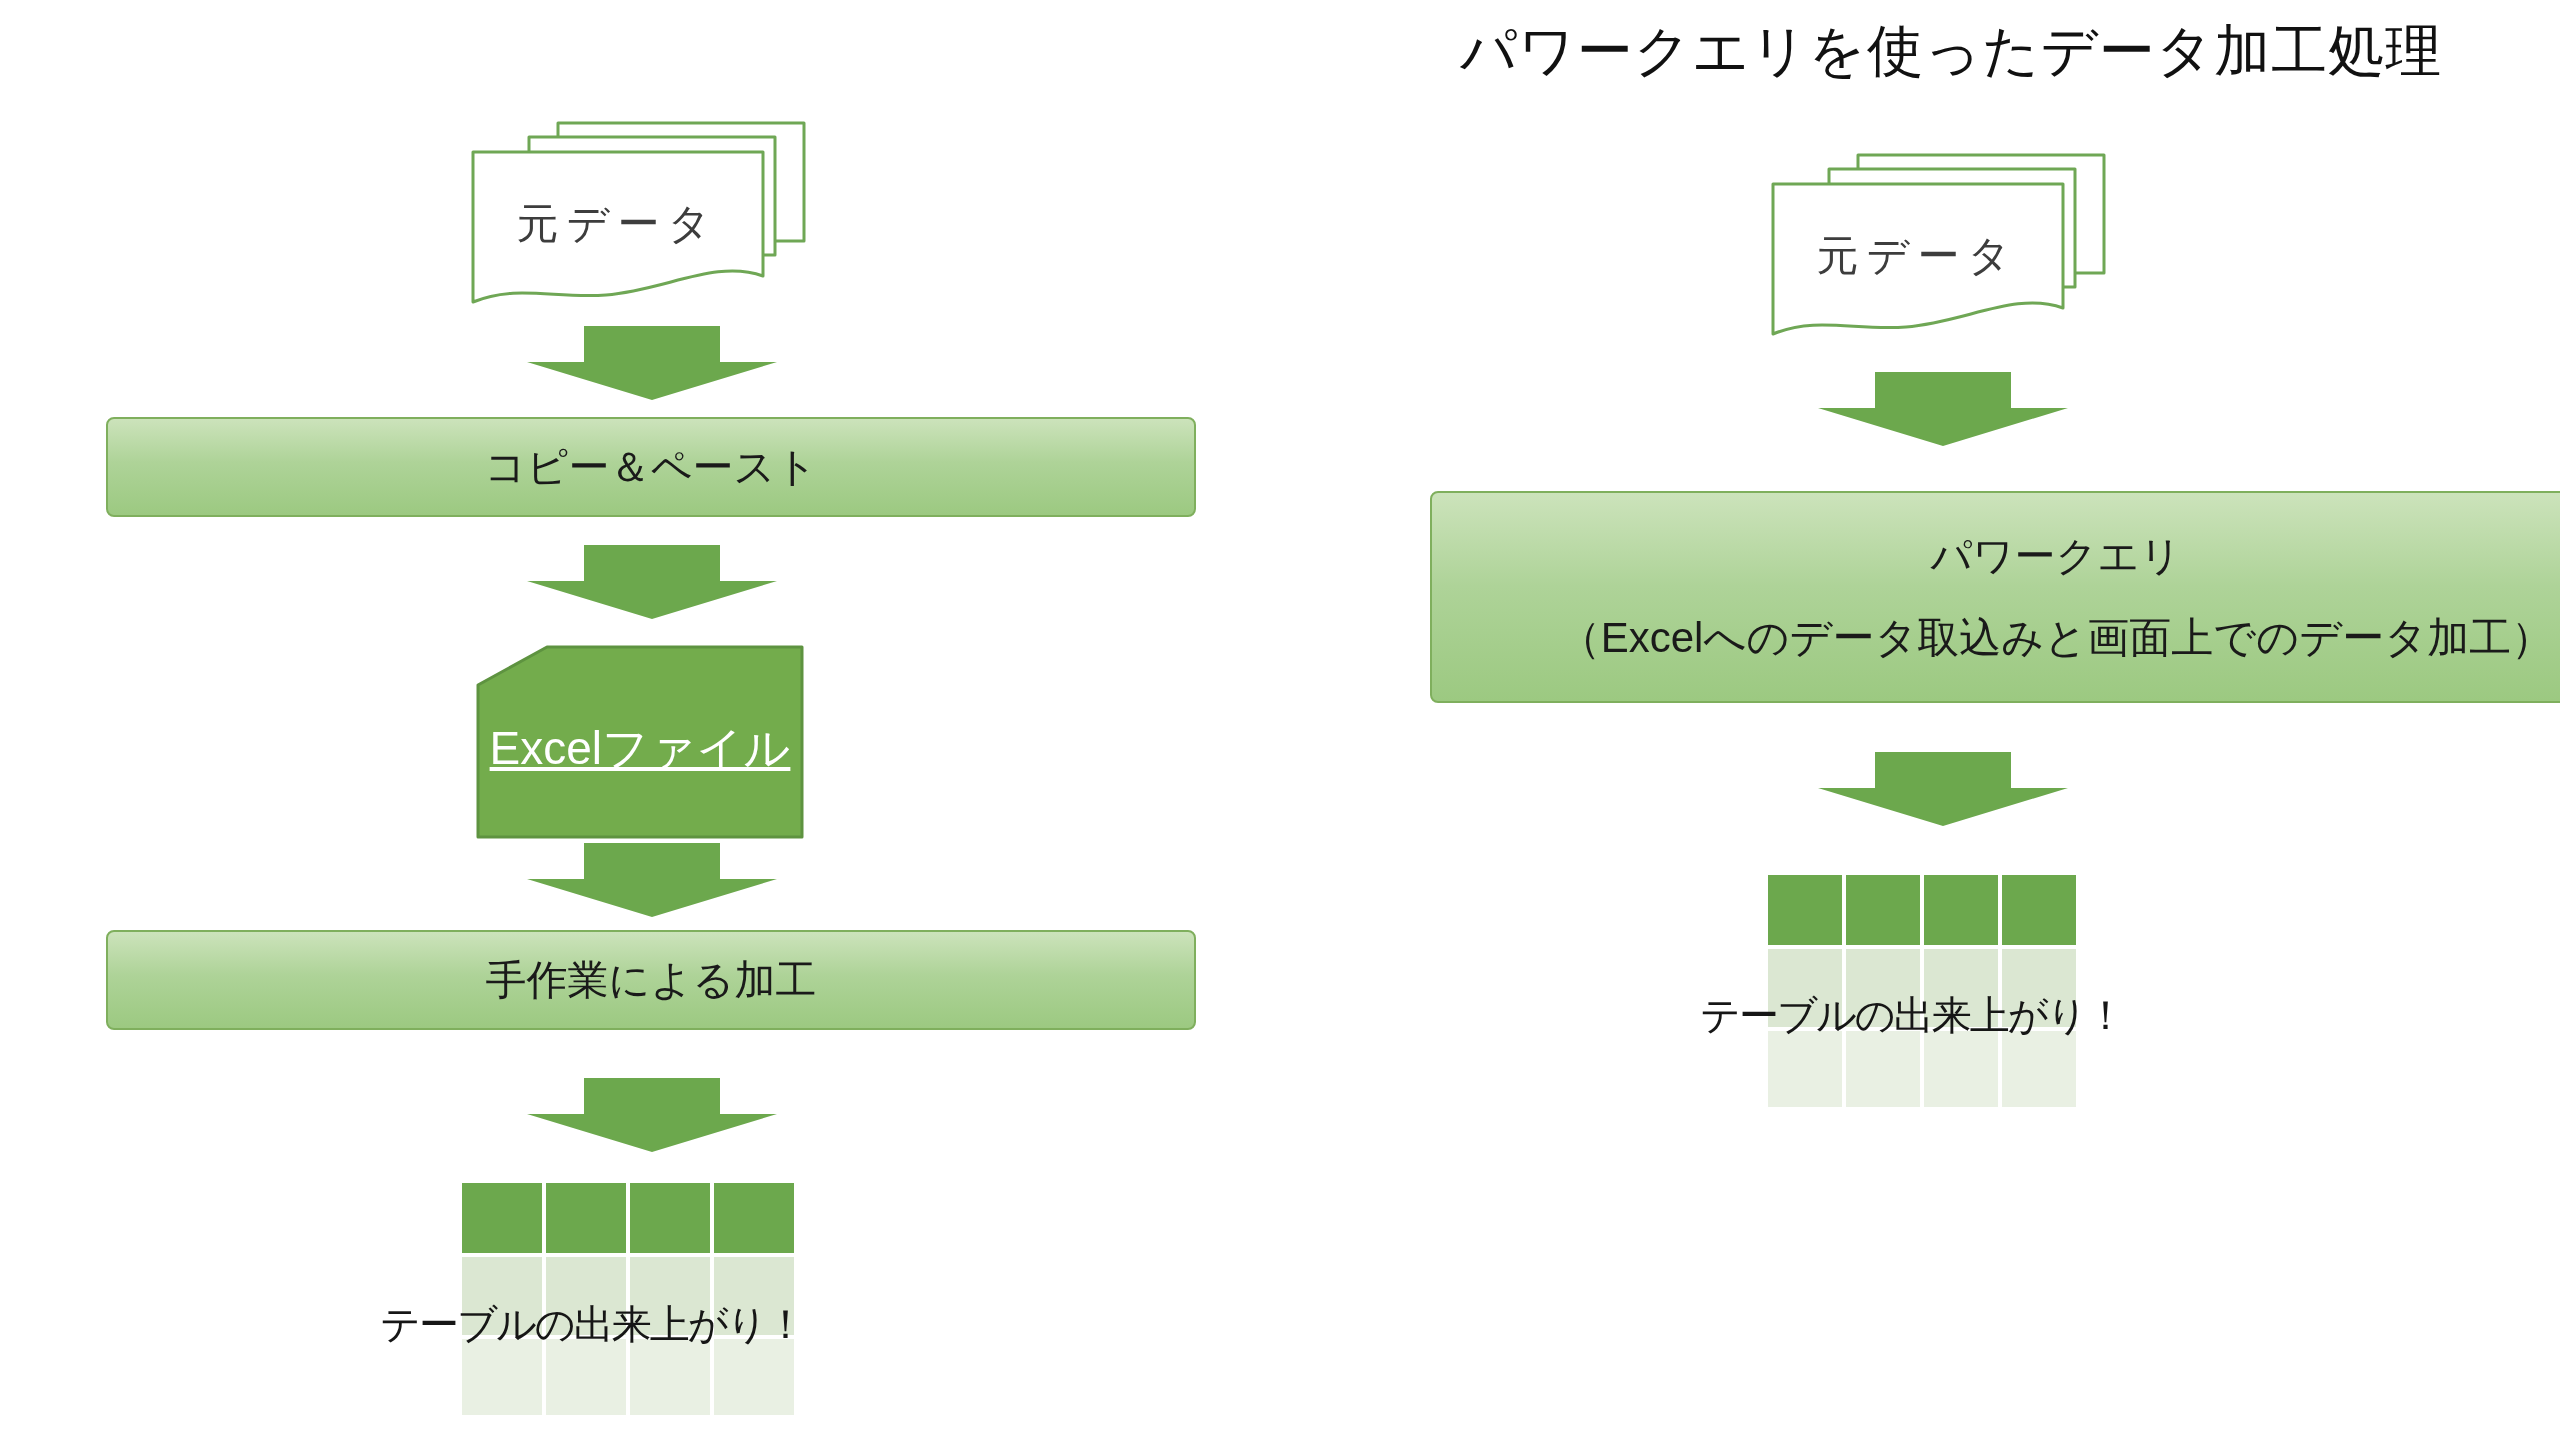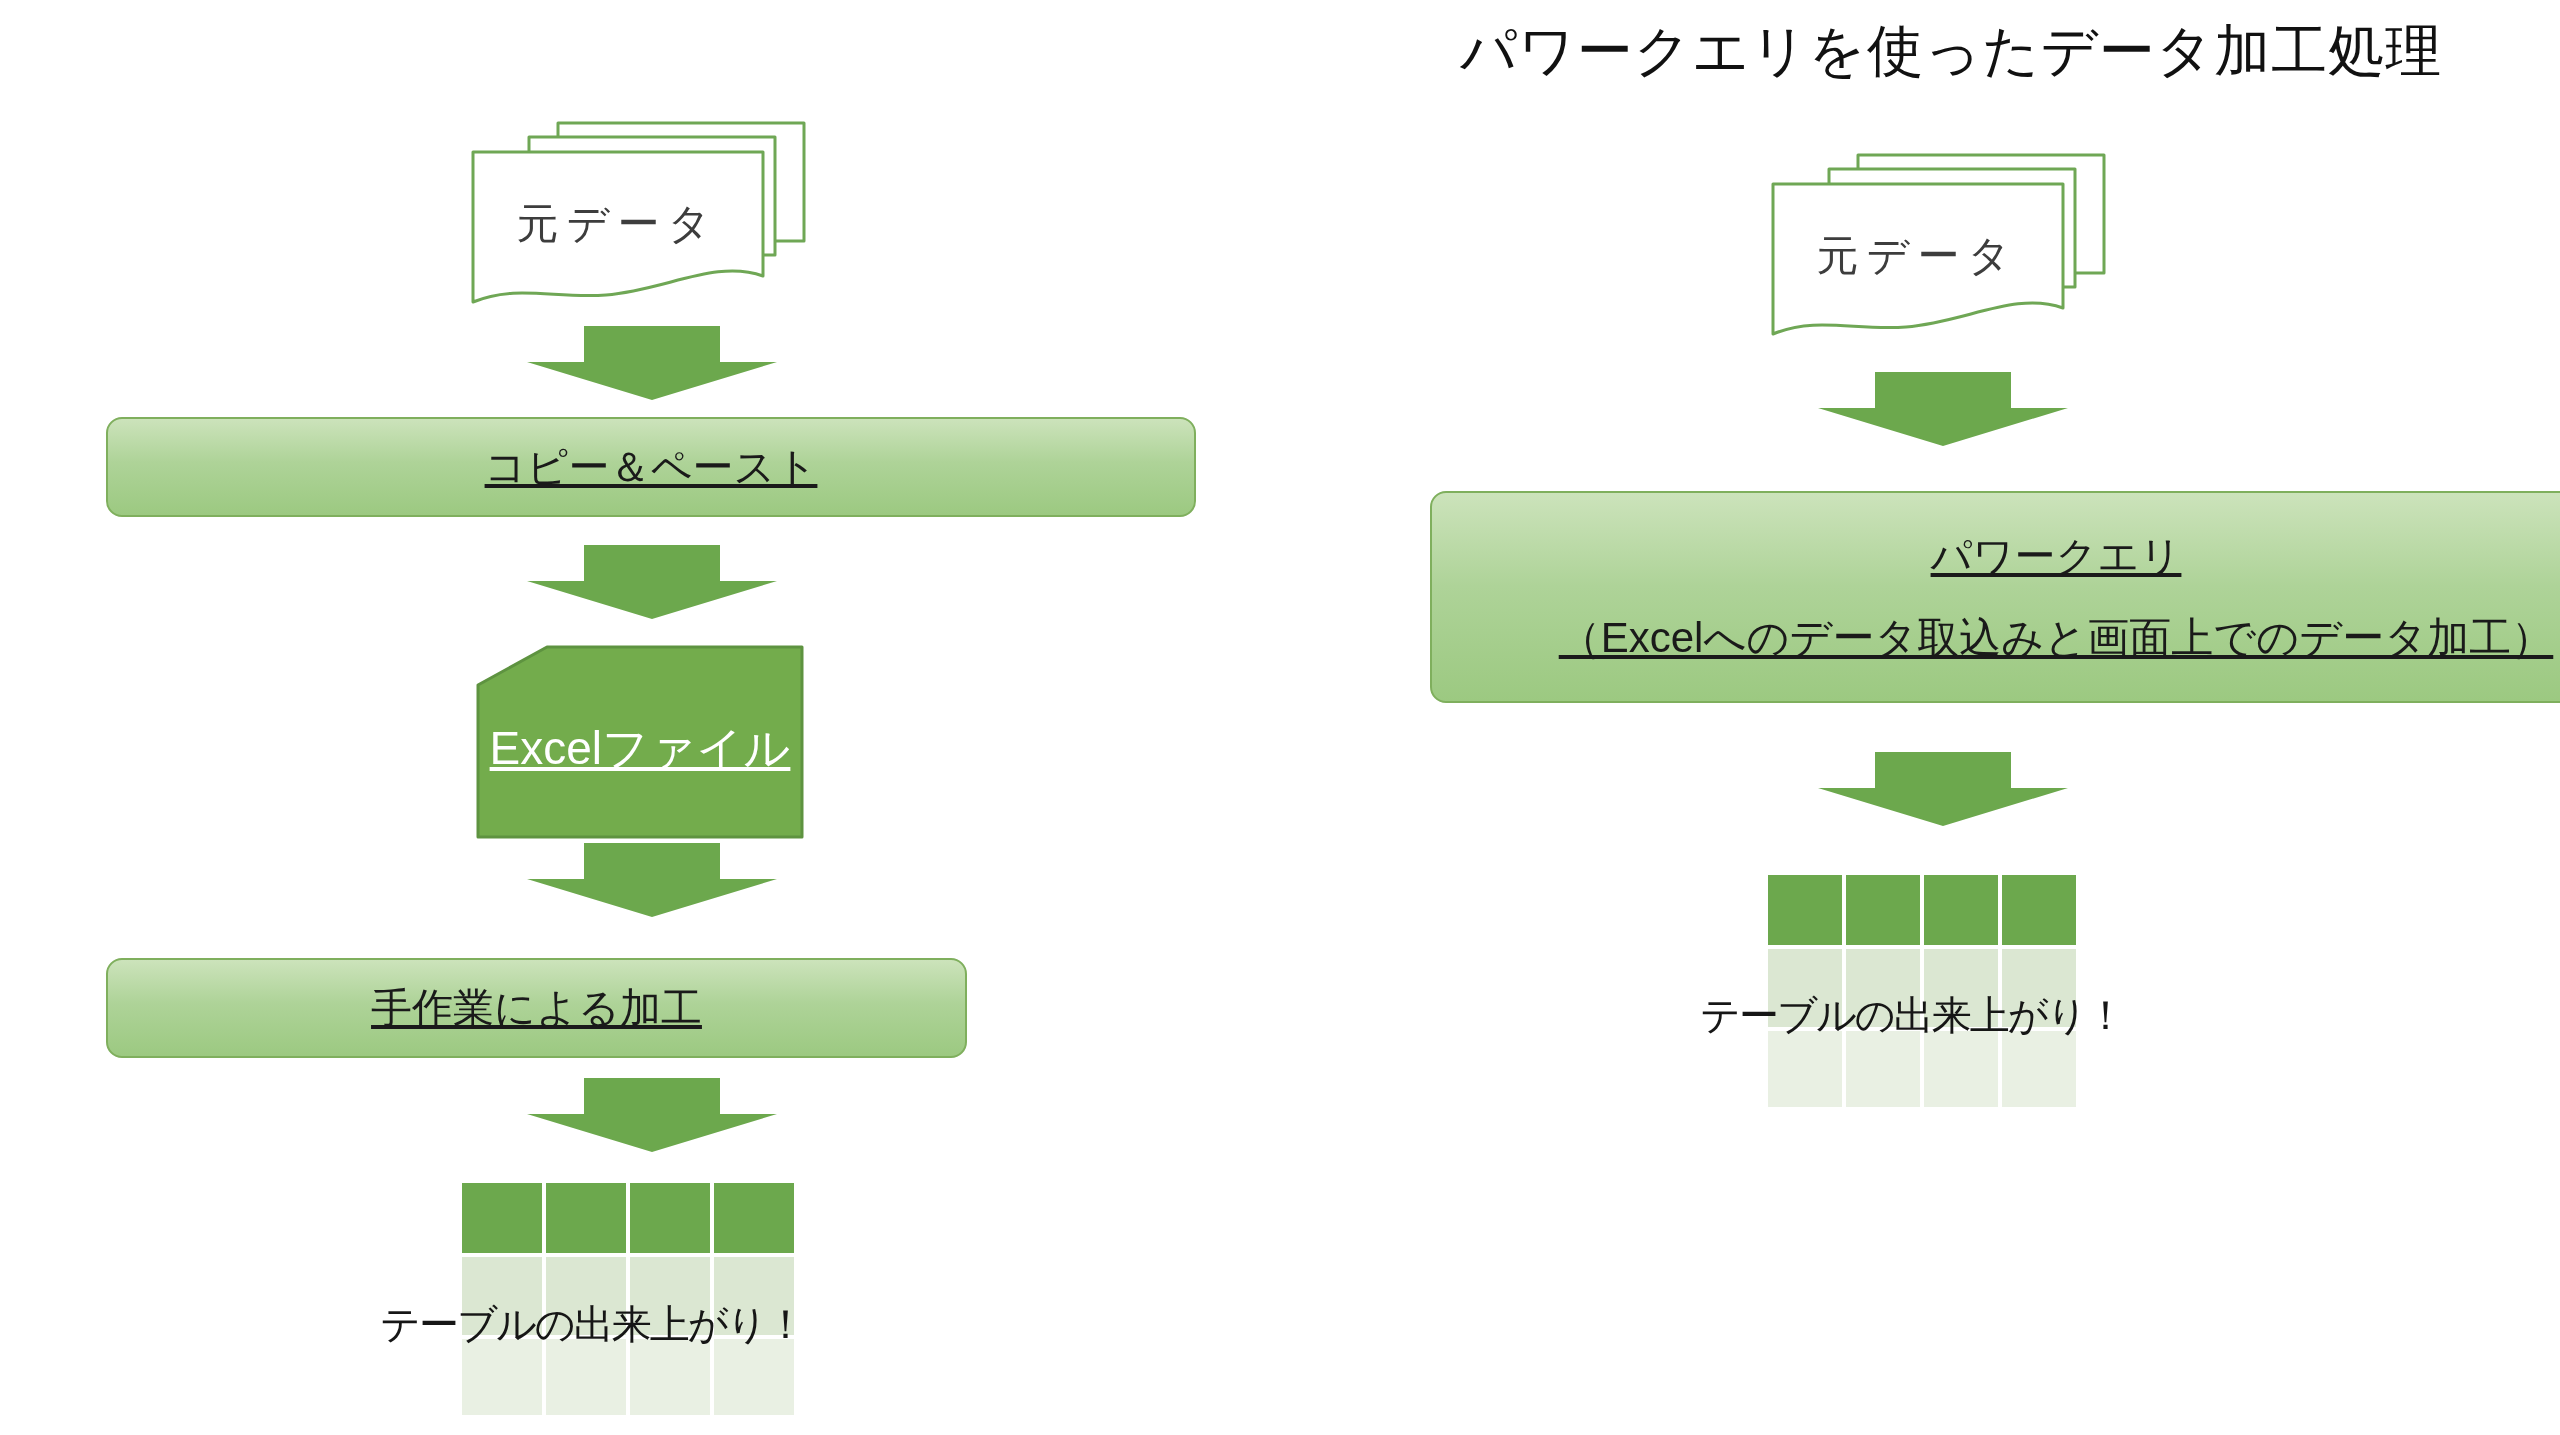--- a/index.html
+++ b/index.html
@@ -21,23 +21,23 @@
     font-size:42px;letter-spacing:8px;color:var(--doc-text,#3d3d3d);white-space:nowrap;
   }
   
   .arrow{width:250px;height:74px;}
   .arrow svg polygon{fill:var(--accent-green,#6CA84D);}
   
   .process-box{
     box-sizing:border-box;
     background:linear-gradient(180deg,var(--box-fill-top,#CCE3BB) 0%,#AED398 45%,var(--box-fill-bottom,#9CC981) 100%);
     border:2px solid var(--box-border,#7FAF5D);
-    border-radius:16px;
+    border-radius:8px;
     display:flex;flex-direction:column;align-items:center;justify-content:center;
-    text-align:left;color:#1a1a1a;text-decoration:underline;
+    text-align:left;color:#1a1a1a;
   }
   .process-box .line1{font-size:41px;white-space:nowrap;}
   .process-box .line2{font-size:42px;white-space:nowrap;margin-top:26px;}
   
   .excel-shape{width:330px;height:195px;}
   .excel-shape svg polygon{fill:var(--shape-green,#73AC4C);stroke:var(--shape-border,#5E9340);stroke-width:3;stroke-linejoin:round;}
   .excel-label{
     position:absolute;left:0;top:12px;width:330px;height:183px;
     display:flex;align-items:center;justify-content:center;
     color:#fff;font-size:46px;white-space:nowrap;text-decoration:underline;
@@ -89,21 +89,21 @@
     </svg>
     <div class="excel-label">Excelファイル</div>
   </div>
 
   <div class="abs arrow" style="left:527px;top:843px;">
     <svg width="250" height="74" viewBox="0 0 250 74">
         <polygon points="57,0 193,0 193,36 250,36 125,74 0,36 57,36"></polygon>
       </svg>
   </div>
 
-  <div class="abs process-box" style="left:106px;top:958px;width:861px;height:100px;">
+  <div class="abs process-box" style="left:106px;top:930px;width:1090px;height:100px;">
     <div class="line1">手作業による加工</div>
   </div>
 
   <div class="abs arrow" style="left:527px;top:1078px;">
     <svg width="250" height="74" viewBox="0 0 250 74">
         <polygon points="57,0 193,0 193,36 250,36 125,74 0,36 57,36"></polygon>
       </svg>
   </div>
 
   <div class="abs flow-table" style="left:462px;top:1183px;width:332px;">

